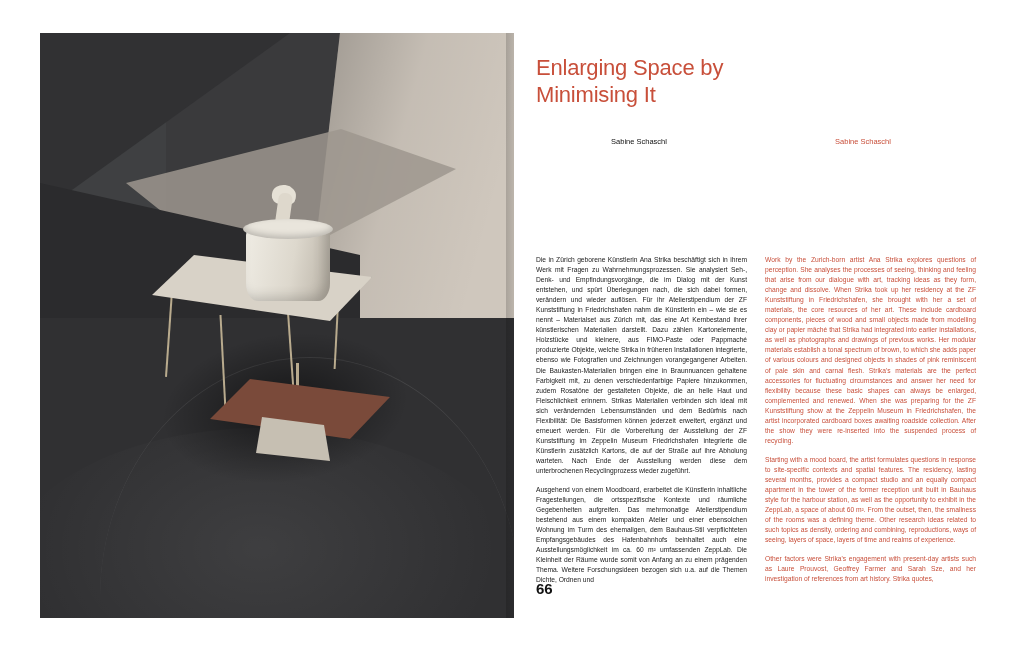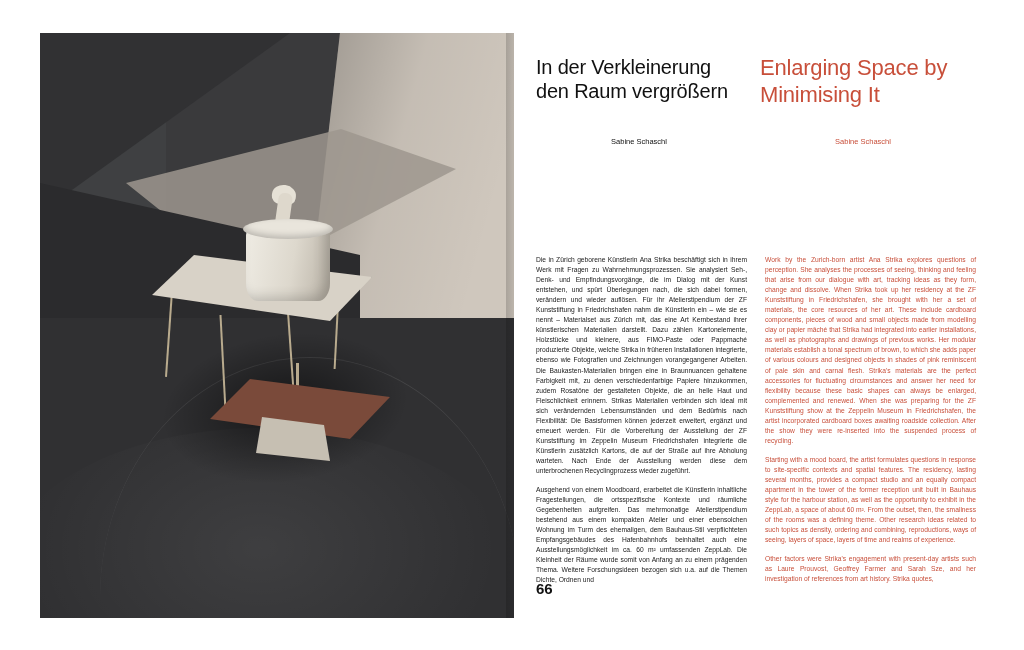--- a/index.html
+++ b/index.html
@@ -312,21 +312,20 @@
     <div class="plinth-rod"></div>
     <div class="plinth"></div>
     <div class="plinth-base"></div>
   </div>
 
   <div class="gutter"></div>
 
   <div class="page-right">
 
     <div class="title-row">
-      <div class="title-de">In der Verkleinerung den Raum vergrößern</div>
       <div class="title-en">Enlarging Space by Minimising It</div>
     </div>
 
     <div class="author-row">
       <div class="author-de">Sabine Schaschl</div>
       <div class="author-en">Sabine Schaschl</div>
     </div>
 
     <div class="cols">
       <div class="col col-de">

